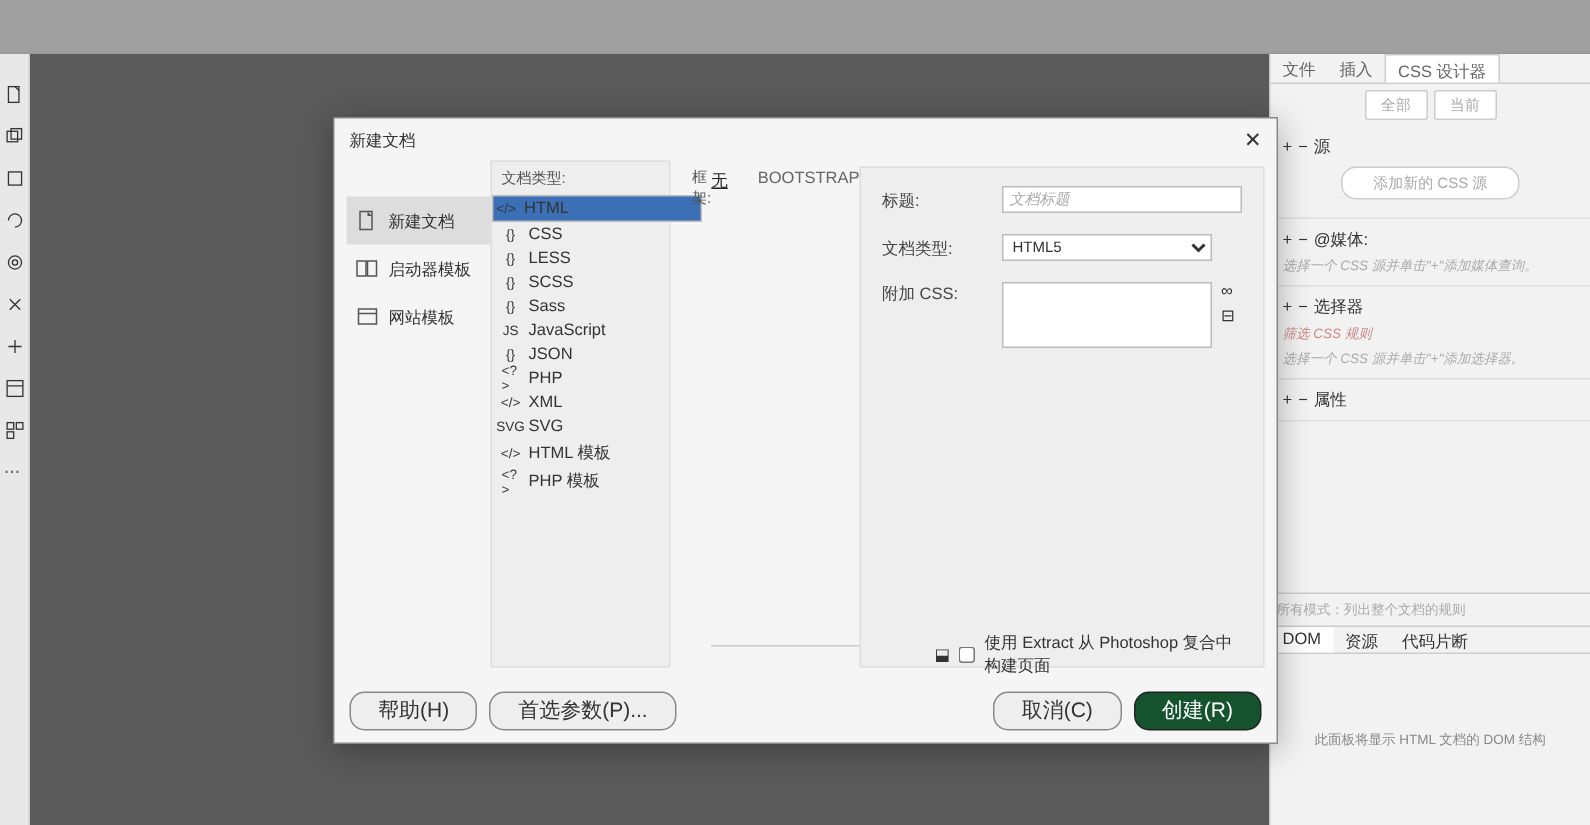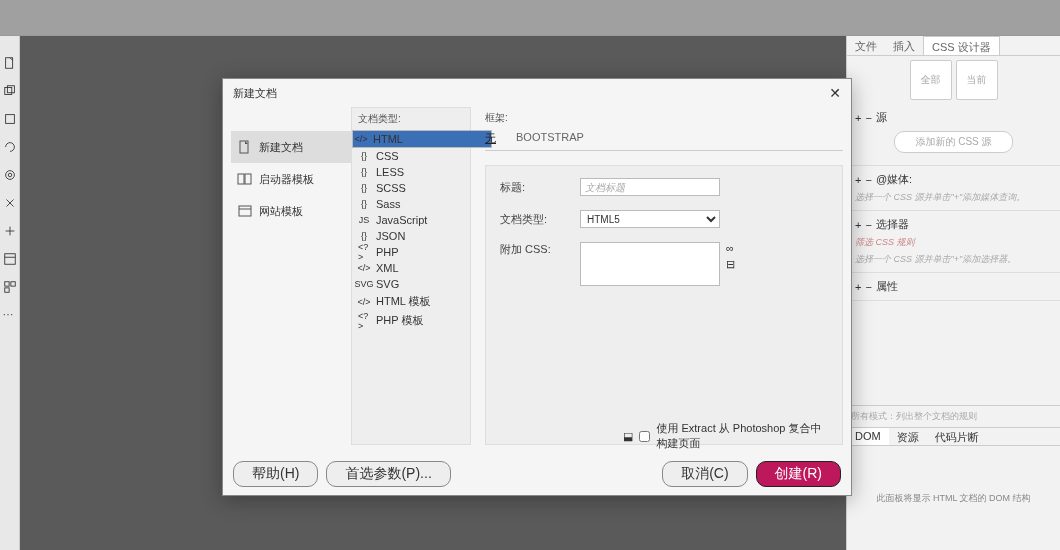--- a/index.html
+++ b/index.html
@@ -7,21 +7,21 @@
 .topbar{height:36px;background:#a0a0a0;border-bottom:1px solid #999}
 .main{display:flex;height:514px}
 .left-tools{width:20px;background:#e8e8e8;border-right:1px solid #ccc;padding-top:20px;display:flex;flex-direction:column;align-items:center;gap:14px}
 .tool-ic{width:14px;height:14px;color:#555;cursor:pointer}
 .canvas{flex:1;background:#5a5a5a}
 .right-panel{width:214px;background:#f2f2f2;border-left:1px solid #ccc;display:flex;flex-direction:column}
 .tabs{display:flex;height:20px;border-bottom:1px solid #ccc;font-size:10px}
 .tab{padding:3px 8px;cursor:pointer;color:#666}
 .tab.active{background:#fff;border:1px solid #ccc;border-bottom:none}
 .sub-btns{display:flex;gap:4px;justify-content:center;padding:4px}
-.sub-btn{padding:12px 10px;border:1px solid #ccc;background:#fff;font-size:10px;border-radius:2px;cursor:pointer;color:#aaa}
+.sub-btn{padding:2px 10px;border:1px solid #ccc;background:#fff;font-size:10px;border-radius:2px;cursor:pointer;color:#aaa}
 .section{border-bottom:1px solid #ddd;padding:6px 8px;font-size:10px;color:#666}
 .section-hdr{display:flex;align-items:center;gap:4px}
 .section-hint{margin-top:4px;font-style:italic;color:#aaa;font-size:9px}
 .add-src-btn{margin:6px auto;display:block;padding:3px 20px;border:1px solid #ccc;background:#fff;border-radius:10px;font-size:10px;color:#aaa}
 .mode-bar{font-size:9px;color:#aaa;padding:4px;border-top:1px solid #ccc;border-bottom:1px solid #ccc}
 .dom-tabs{display:flex;height:18px;font-size:10px;border-bottom:1px solid #ccc}
 .dom-tab{padding:2px 8px;cursor:pointer}
 .dom-tab.active{background:#fff;font-weight:normal}
 .dom-body{flex:1;display:flex;align-items:center;justify-content:center;text-align:center;font-size:9px;color:#888;padding:0 24px}
 
@@ -32,39 +32,39 @@
 .dlg-body{flex:1;display:flex;padding:0 8px 8px 8px;gap:0}
 .cat-col{width:120px;padding-top:24px}
 .cat-item{display:flex;align-items:center;gap:6px;padding:8px 6px;cursor:pointer;font-size:11px;color:#444}
 .cat-item.active{background:#ddd}
 .cat-ic{width:16px;height:16px;flex-shrink:0}
 .type-col{width:120px;background:#eee;border:1px solid #ddd;padding-top:4px}
 .type-hdr{font-size:10px;padding:0 6px 4px 6px;color:#555}
 .type-item{display:flex;align-items:center;gap:6px;padding:2px 6px;cursor:pointer;font-size:10px}
 .type-item.sel{background:#3b6fb6;color:#fff}
 .type-ic{width:12px;height:12px;flex-shrink:0;display:flex;align-items:center;justify-content:center;font-size:9px}
-.form-col{flex:1;padding:4px 0 0 14px;display:flex;flex-direction:column}
+.form-col{flex:1;padding:4px 0 0 14px;display:flex;}
 .frame-hdr{font-size:10px;color:#555;margin-bottom:4px}
 .frame-tabs{display:flex;gap:20px;border-bottom:1px solid #ccc;padding-bottom:2px;margin-bottom:14px;font-size:10px}
 .frame-tab{cursor:pointer;padding:2px 0;color:#666}
 .frame-tab.active{text-decoration:underline;color:#222}
 .form-area{background:#eee;flex:1;padding:12px 14px;border:1px solid #ddd}
 .row{display:flex;align-items:center;margin-bottom:14px;font-size:10px}
 .lbl{width:80px;color:#444}
-.txt-in{width:140px;height:18px;border:1px solid #bbb;background:#fff;padding:0 4px;font-size:10px}
+.txt-in{width:160px;height:18px;border:1px solid #bbb;background:#fff;padding:0 4px;font-size:10px}
 .txt-in::placeholder{color:#aaa;font-style:italic}
 .sel{width:140px;height:18px;border:1px solid #bbb;background:#fff;font-size:10px;padding:0 2px}
 .css-box{width:140px;height:44px;border:1px solid #bbb;background:#fff}
 .css-side{display:flex;flex-direction:column;gap:4px;margin-left:6px;font-size:9px;color:#888}
 .extract-row{position:absolute;bottom:44px;left:400px;right:20px;display:flex;align-items:center;gap:6px;font-size:10px;color:#555;justify-content:center}
 .chk{width:11px;height:11px}
 .dlg-foot{display:flex;justify-content:space-between;padding:8px 10px}
 .foot-left,.foot-right{display:flex;gap:8px}
 .btn{padding:3px 18px;border:1px solid #888;background:#eee;border-radius:10px;font-size:14px;cursor:pointer}
-.btn.primary{background:#be185d;color:#fff;border-color:#222}
+.btn.primary{background:#14532d;color:#fff;border-color:#222}
 </style>
 </head>
 <body>
 
 <div class="topbar"></div>
 <div class="main">
   <div class="left-tools">
     <svg class="tool-ic" viewBox="0 0 16 16">
         <rect x="3" y="2" width="8" height="12" fill="none" stroke="currentColor"></rect>
         <path d="M8 2 L11 5" stroke="currentColor"></path>

